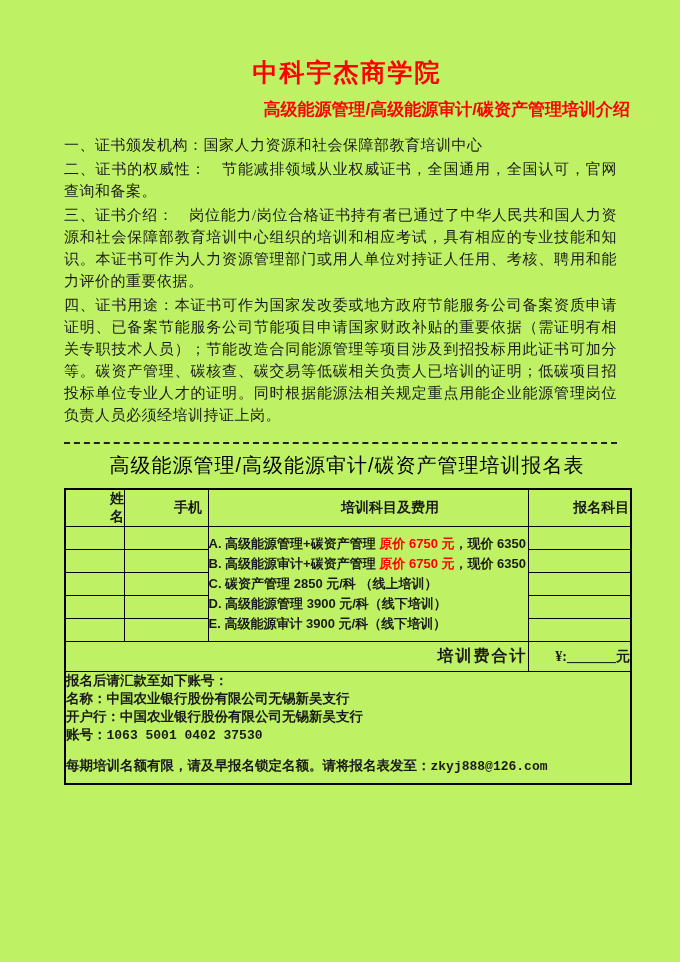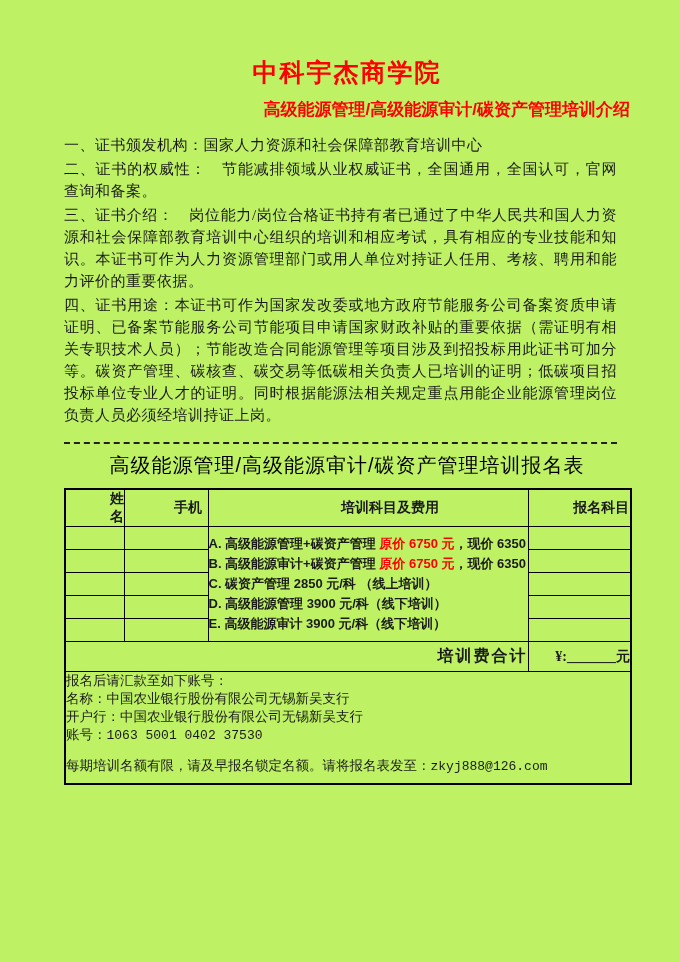--- a/index.html
+++ b/index.html
@@ -106,21 +106,21 @@
   }
   td.total-label{font-size:16px;letter-spacing:2px;}
   td.total-amount{font-size:14px;font-weight:bold;font-family:"Liberation Serif", serif;}
   td.bank-cell{
     height:112px;
     vertical-align:top;
     padding:4px 10px;
     font-family:"Liberation Serif", serif;
     font-size:13.5px;
     line-height:18px;
-    font-weight:normal;
+    font-weight:bold;
     border-radius:13px;
   }
   .bank-line{margin:0;}
   .bank-note{margin-top:12px;}
   .mono{font-family:"Liberation Mono", monospace;font-size:13px;}
 </style>
 </head>
 <body>
 
 <div class="page">

